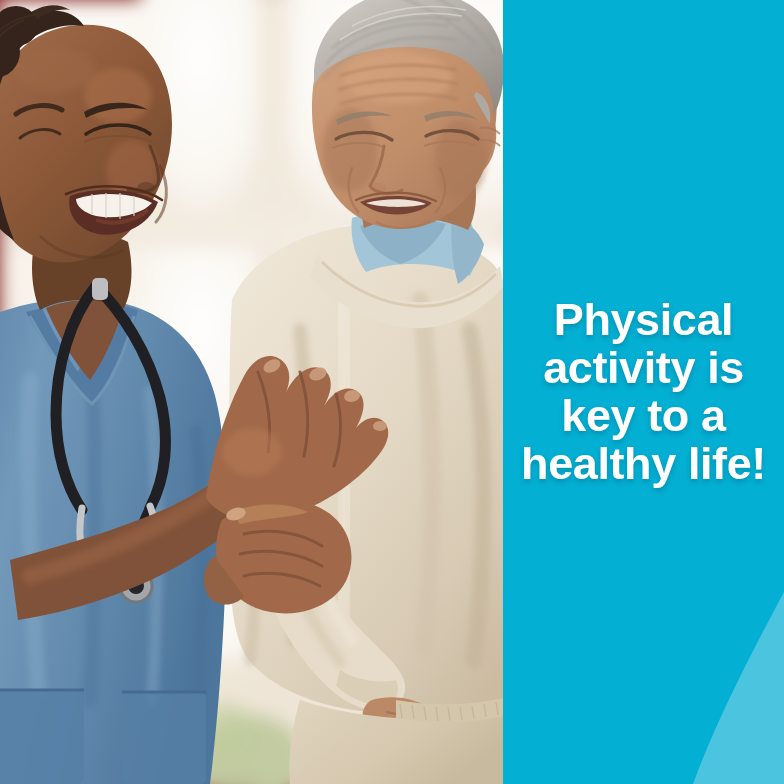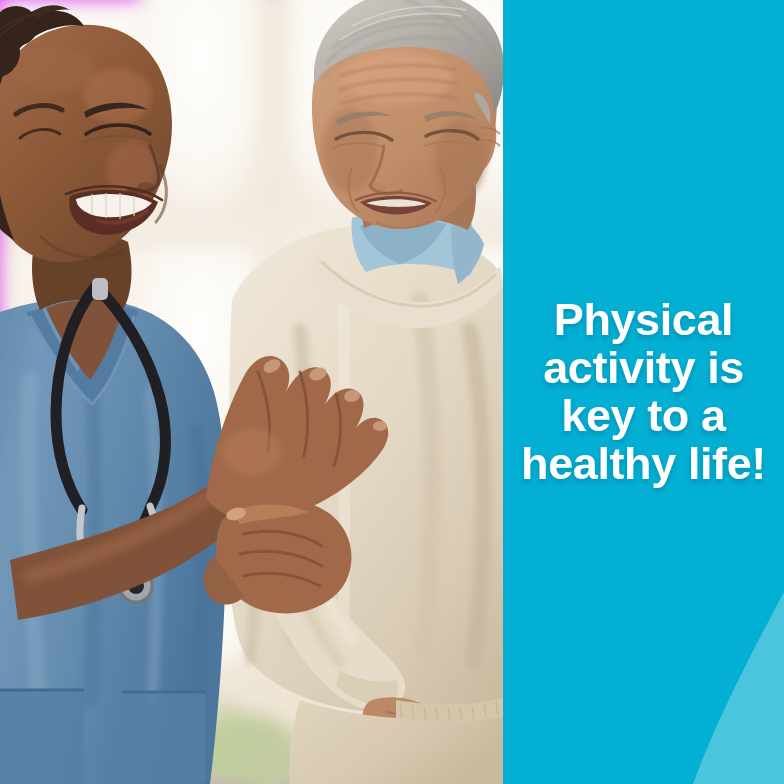--- a/index.html
+++ b/index.html
@@ -6,21 +6,21 @@
     margin: 0;
     padding: 0;
     background: #ffffff;
   }
   #poster {
     position: relative;
     width: 784px;
     height: 784px;
     overflow: hidden;
     font-family: "Liberation Sans", sans-serif;
-    background: #d946ef;
+    background: #7f1d1d;
   }
 
   
   #photo {
     position: absolute;
     left: 0;
     top: 0;
     width: 504px;
     height: 784px;
     overflow: hidden;

